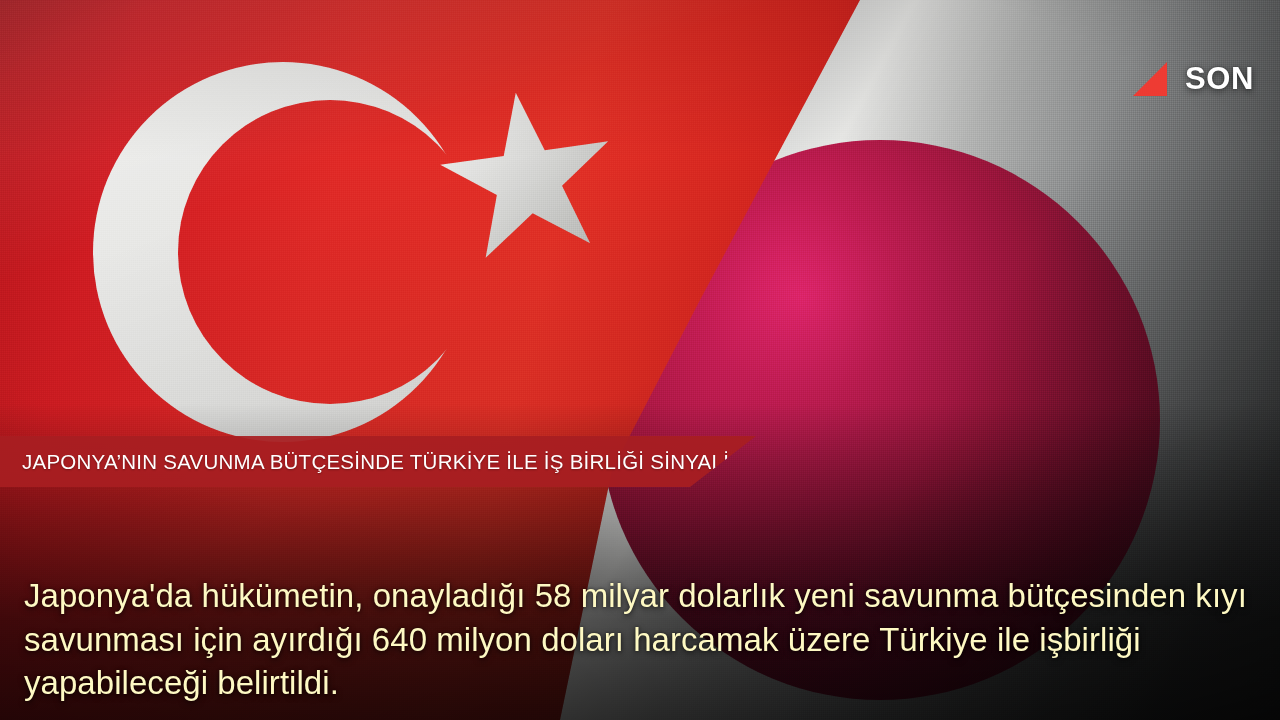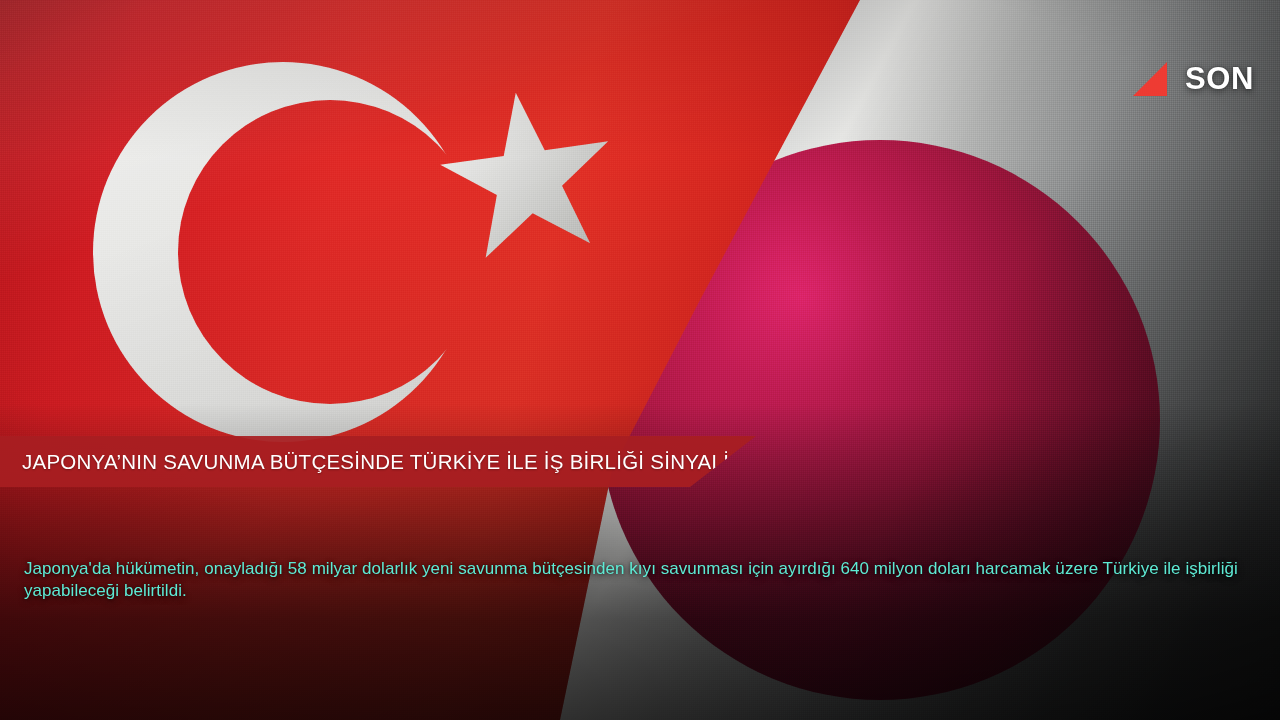--- a/index.html
+++ b/index.html
@@ -199,22 +199,22 @@
     white-space: nowrap;
     text-shadow: 0 1px 2px rgba(0,0,0,0.30);
   }
 
   
   .summary {
     position: absolute;
     left: 24px;
     top: 541px;
     width: 1238px;
-    color: #5eead4;
-    font-size: 17px;
+    color: #fef9c3;
+    font-size: 33px;
     font-weight: 300;
     line-height: 1.32;
     letter-spacing: 0.05px;
     text-shadow: 0 2px 6px rgba(0,0,0,0.65), 0 0 3px rgba(0,0,0,0.45);
   }
 </style>
 </head>
 <body>
 
 <div id="stage">

